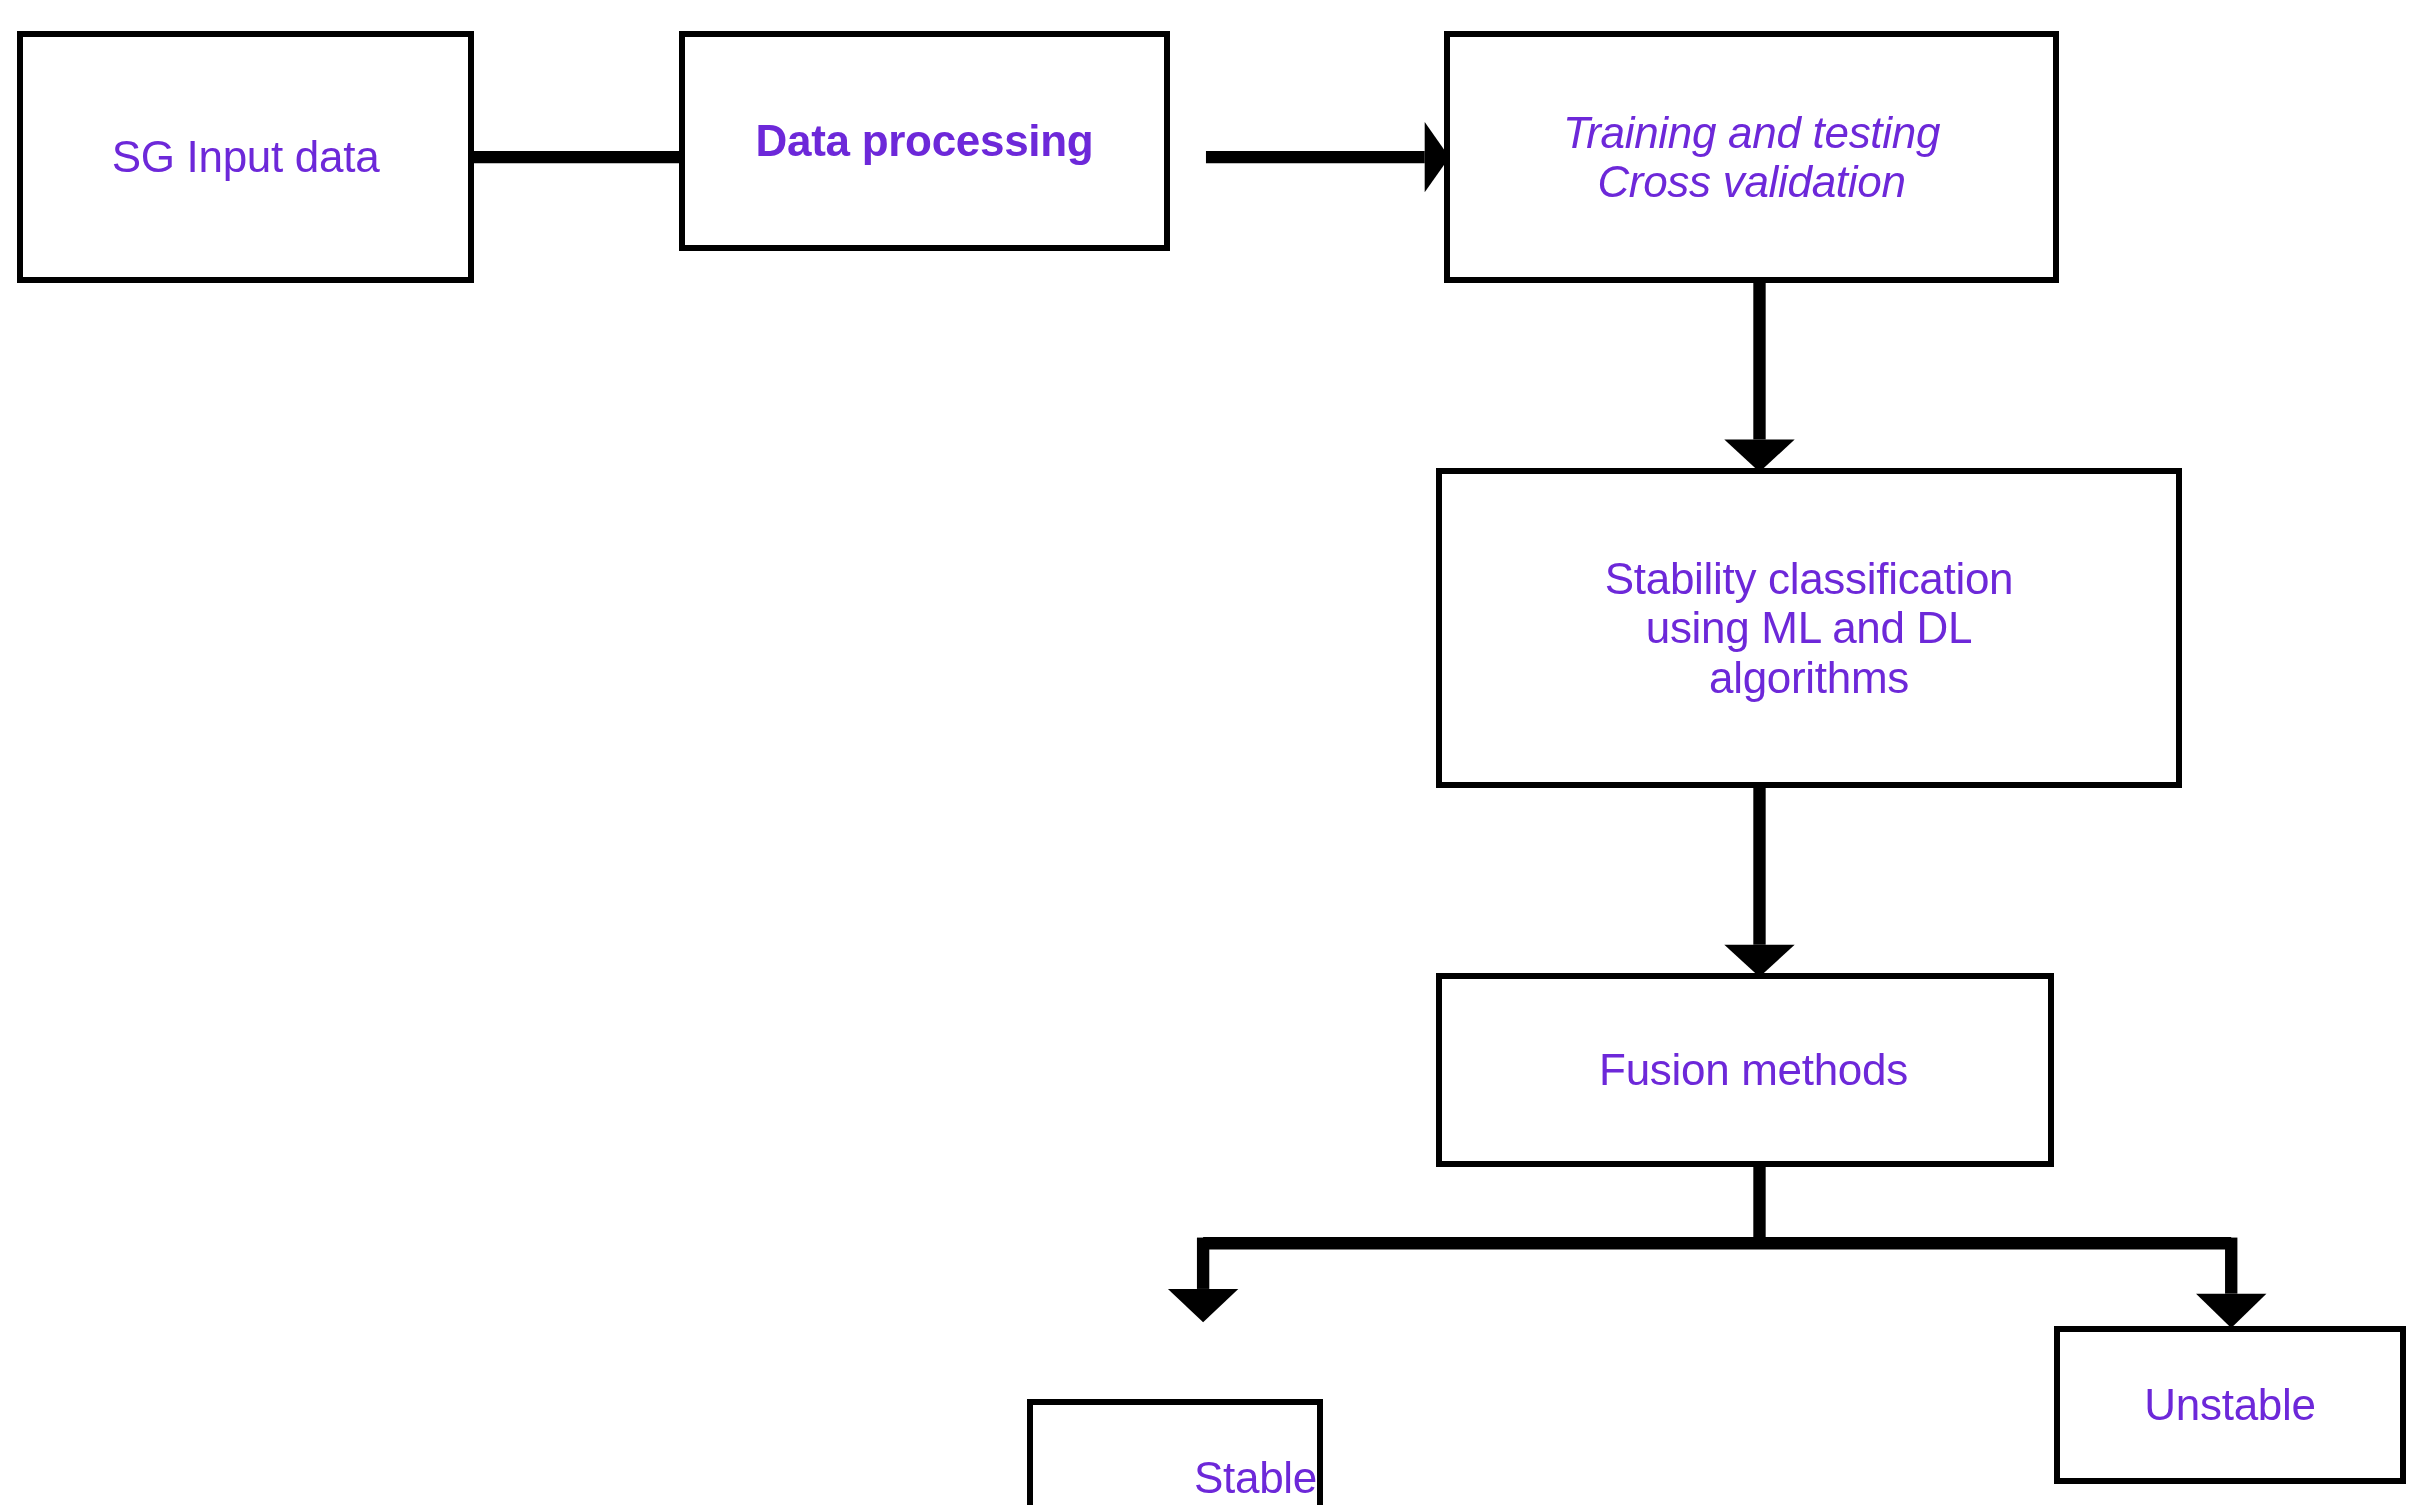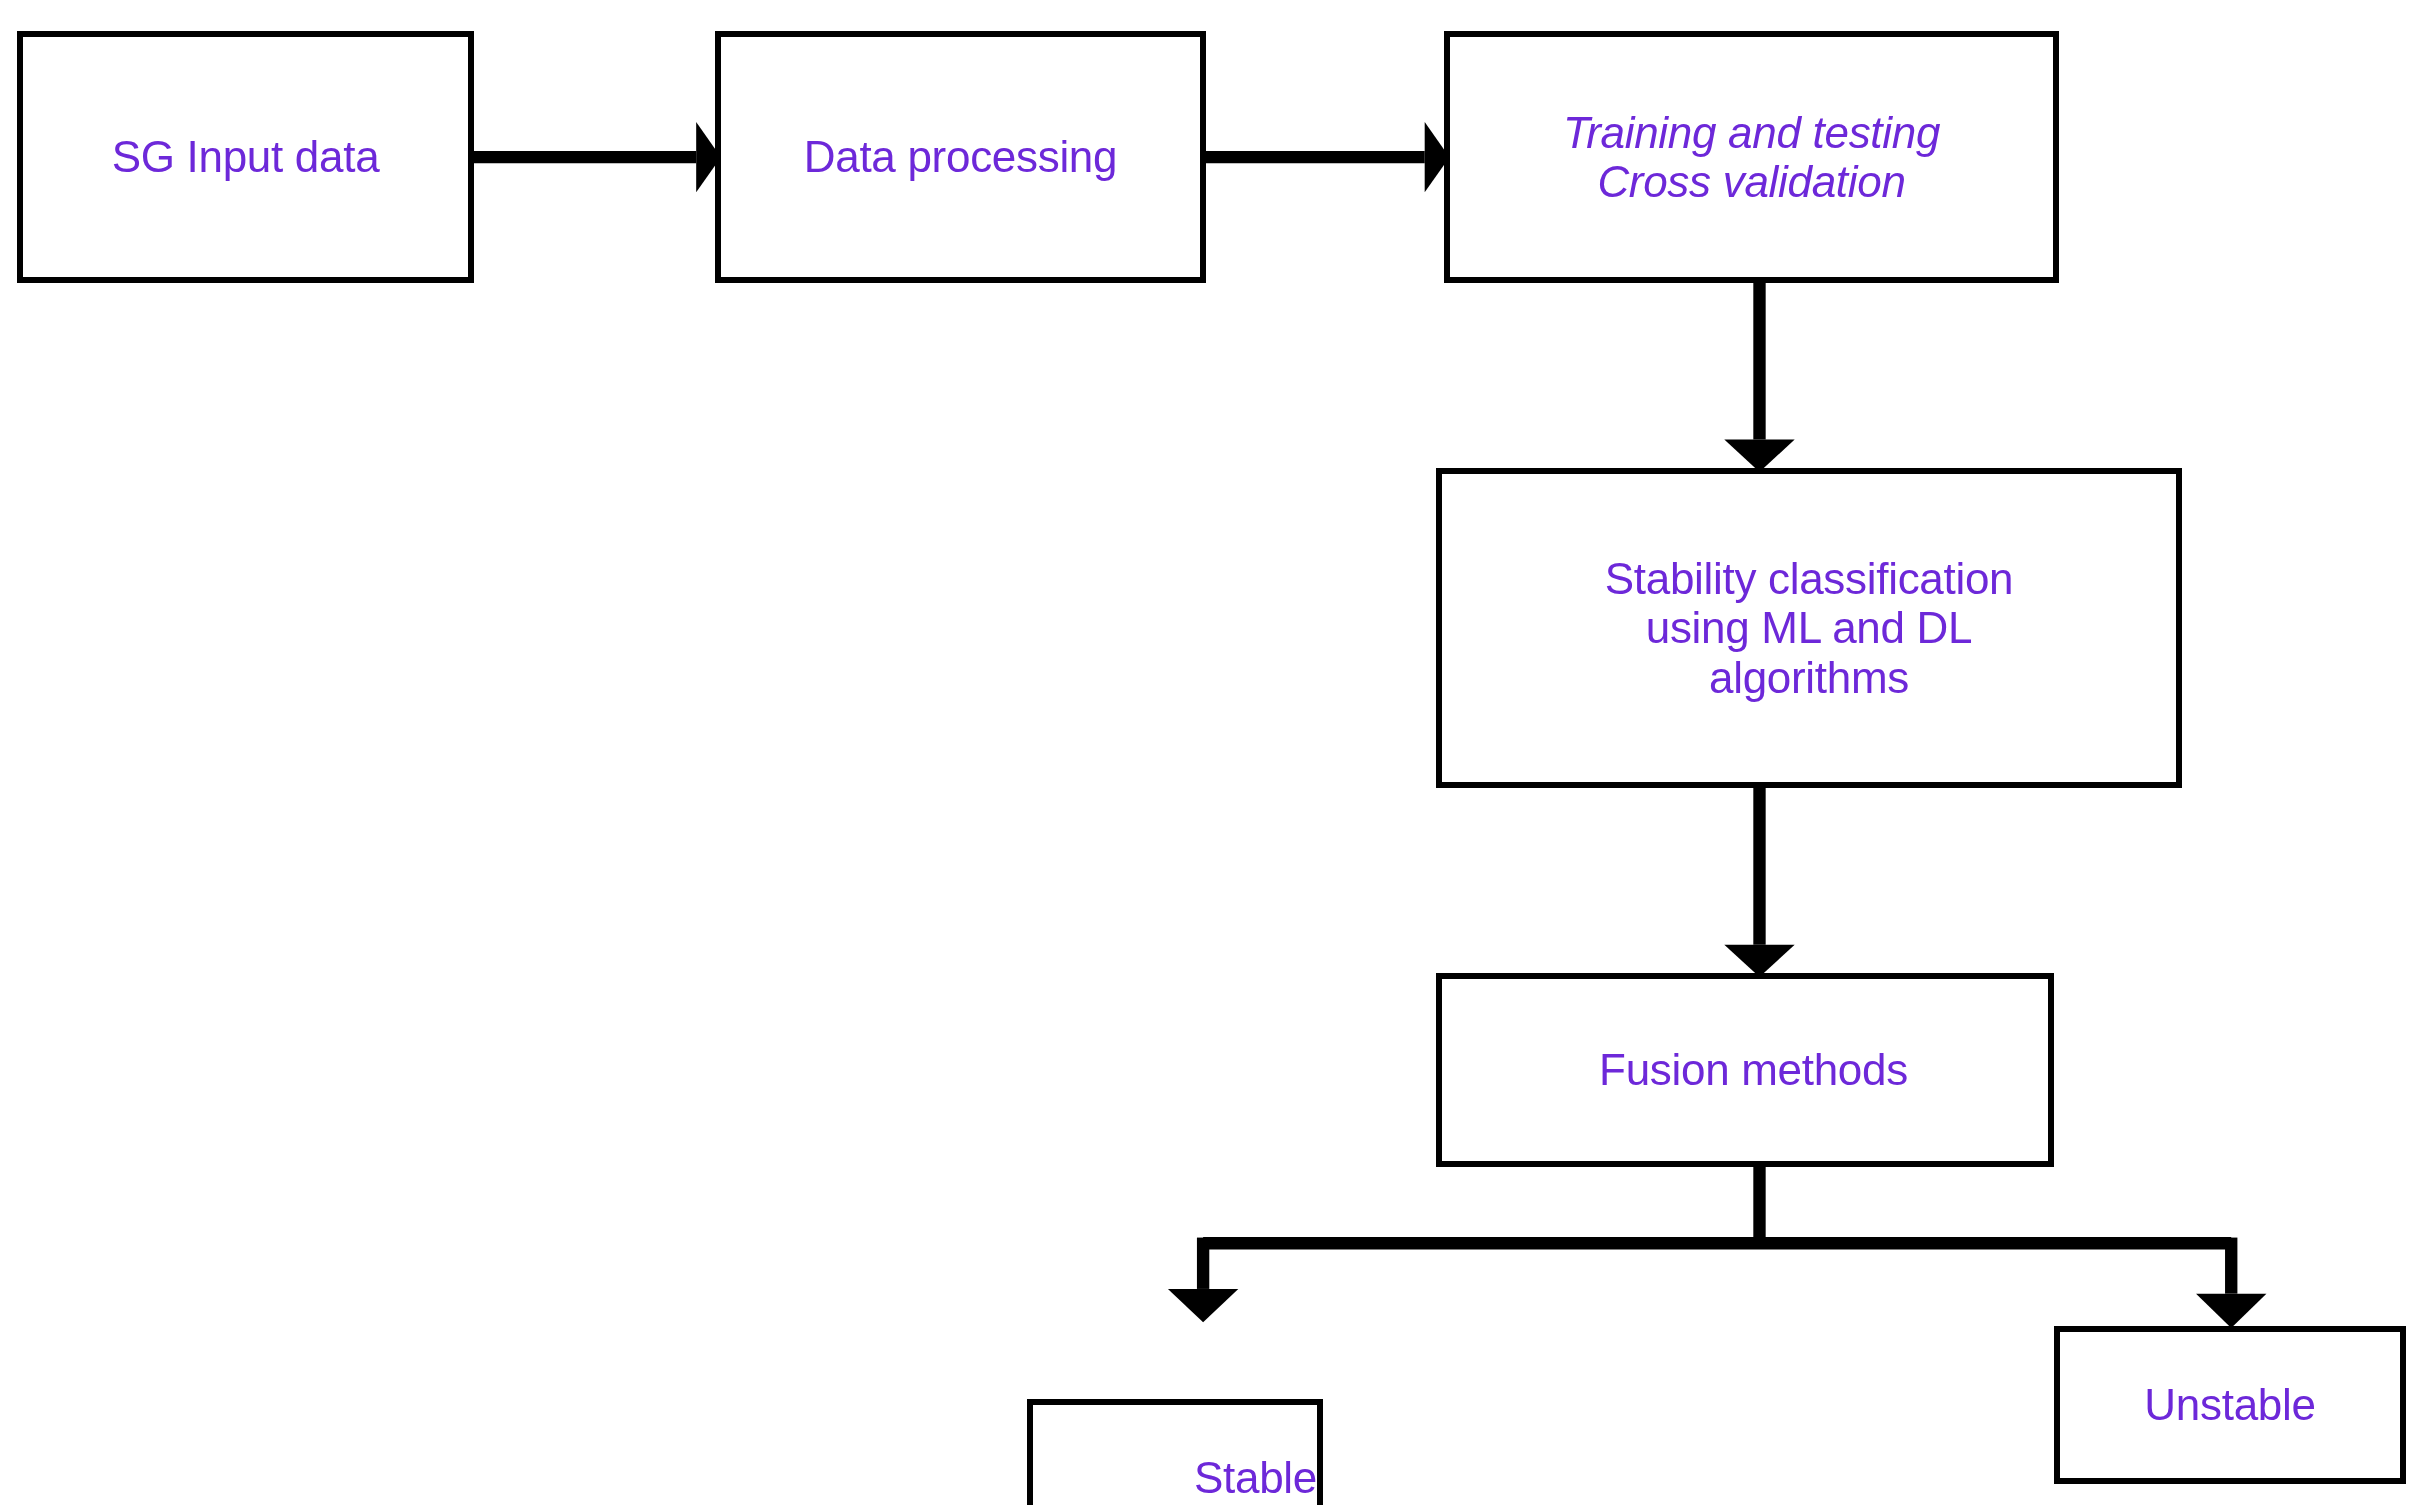--- a/index.html
+++ b/index.html
@@ -38,21 +38,21 @@
   .node-label {
     font-family: "Liberation Sans", sans-serif;
     font-size: 44px;
     line-height: 1.12;
     color: #6d28d9;
     white-space: pre-line;
     letter-spacing: -0.3px;
   }
   
   #node-input        { left: 17px;   top: 31px;   width: 457px; height: 252px; }
-  #node-processing   { left: 715px;  top: 31px;   width: 491px; height: 252px; }
+  #node-processing   { left: 679px;  top: 31px;   width: 491px; height: 220px; font-weight: bold; }
   #node-training     { left: 1444px; top: 31px;   width: 615px; height: 252px; font-style: italic; }
   #node-stability    { left: 1436px; top: 468px;  width: 746px; height: 320px; }
   #node-fusion       { left: 1436px; top: 973px; width: 618px; height: 194px; padding-left: 17px; }
   #node-stable       { left: 1027px; top: 1399px; width: 296px; height: 157px; justify-content: flex-end; }
   #node-unstable     { left: 2054px; top: 1326px; width: 352px; height: 158px; }
 </style>
 </head>
 <body>
 
 <div id="canvas">

